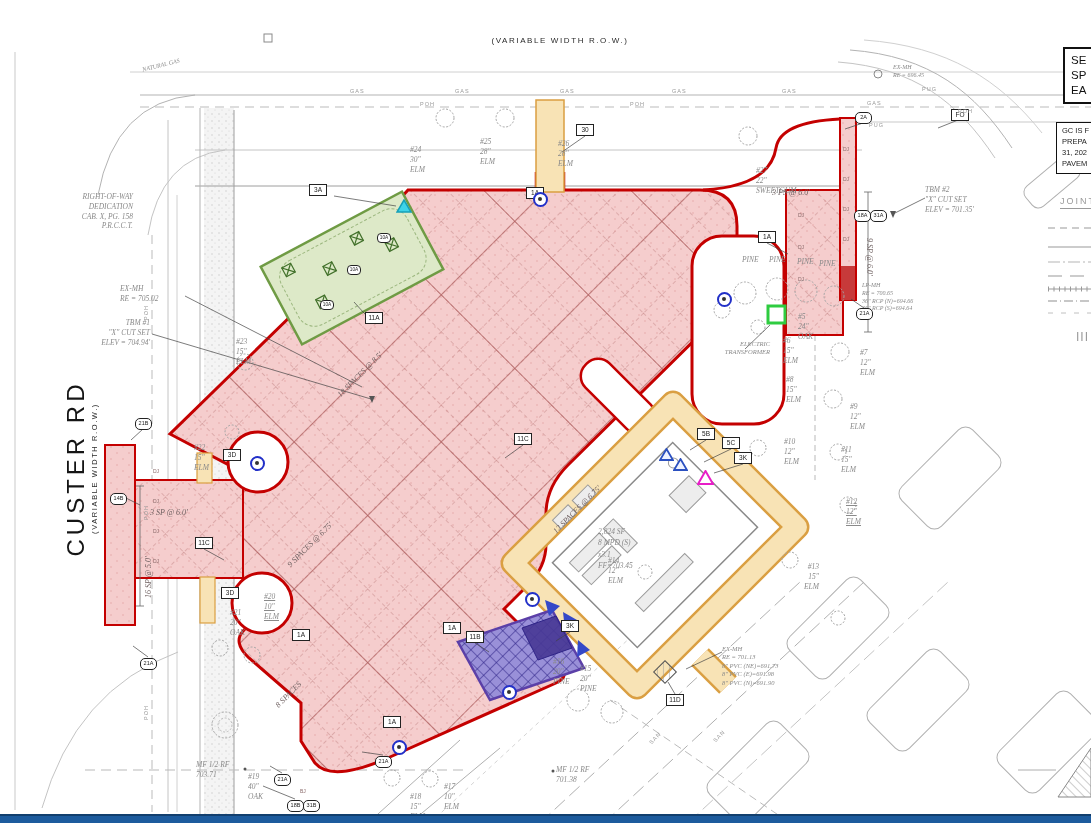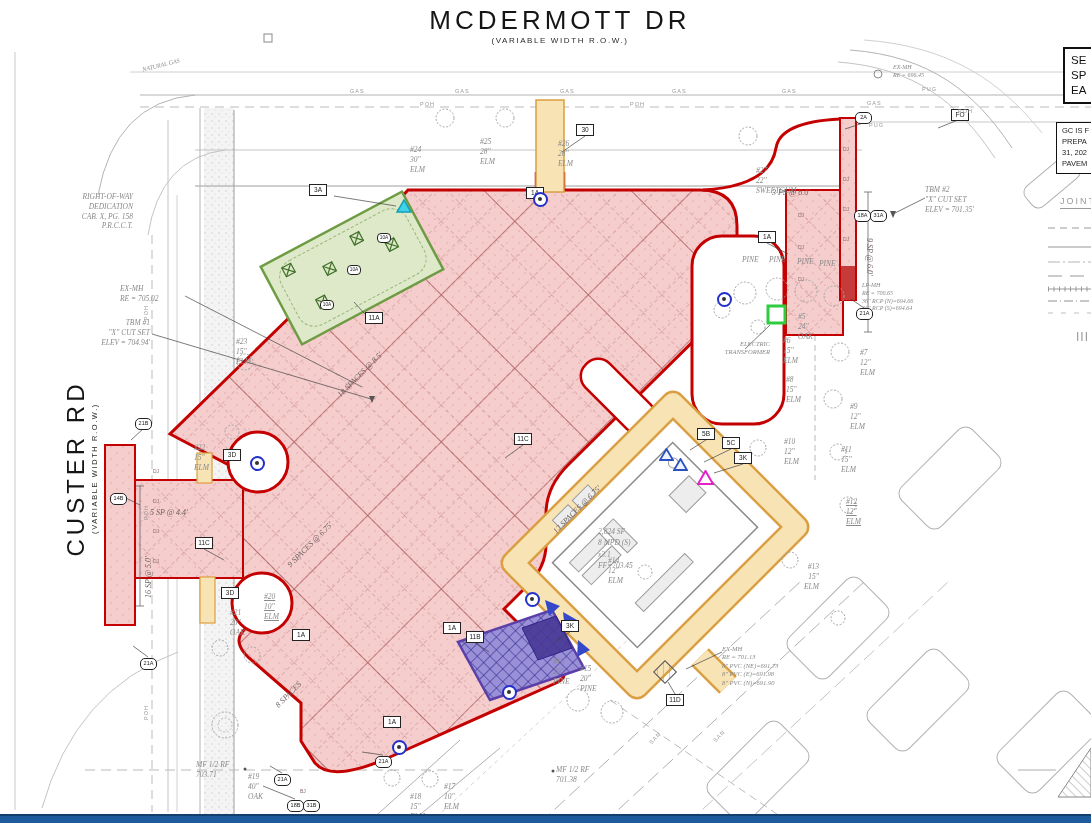--- a/index.html
+++ b/index.html
@@ -284,21 +284,20 @@
     <path d="M1048,276 H1091" stroke="#999" stroke-width="1.2" stroke-dasharray="14 8"></path>
     <path d="M1048,289 H1091" stroke="#999" stroke-width="1"></path>
     <path d="M1048,289 H1091" stroke="#999" stroke-width="5" stroke-dasharray="1 4.5"></path>
     <path d="M1048,301 H1091" stroke="#8f8f8f" stroke-width="1.2" stroke-dasharray="9 3 1 3"></path>
     <path d="M1048,313 H1091" stroke="#c0c0c0" stroke-width="1" stroke-dasharray="5 8"></path>
   </g>
 </svg>
 
 
 
-<div class="abs road-title" style="left:400px;top:5px;width:320px;">MCDERMOTT DR</div>
 <div class="abs road-sub" style="left:400px;top:36px;width:320px;">(VARIABLE WIDTH R.O.W.)</div>
 
 <div class="abs" style="left:-50px;top:450px;width:260px;transform:rotate(-90deg);text-align:center;">
   <div class="road-title" style="font-size:24px;">CUSTER RD</div>
   <div class="road-sub" style="font-size:7.5px;">(VARIABLE WIDTH R.O.W.)</div>
 </div>
 
 
 <div class="panel-box1">SE
 SP
@@ -419,21 +418,21 @@
 22"
 SWEETGUM</div>
 <div class="ann" style="left:742px;top:255px;">PINE</div>
 <div class="ann" style="left:769px;top:255px;">PINE</div>
 <div class="ann" style="left:797px;top:257px;">PINE</div>
 <div class="ann" style="left:819px;top:259px;">PINE</div>
 
 
 <div class="park" style="left:772px;top:188px;">3 PS @ 6.0'</div>
 <div class="park" style="left:874px;top:238px;transform:rotate(90deg);transform-origin:0 0;">9 SP @ 6.0'</div>
-<div class="park" style="left:150px;top:508px;">5 SP @ 4.4'</div>
+<div class="park" style="left:150px;top:508px;">3 SP @ 6.0'</div>
 <div class="park" style="left:144px;top:598px;transform:rotate(-90deg);transform-origin:0 0;">16 SP @ 5.0'</div>
 <div class="park" style="left:330px;top:370px;transform:rotate(-45deg);">18 SPACES @ 8.5'</div>
 <div class="park" style="left:545px;top:505px;transform:rotate(-45deg);">12 SPACES @ 6.75'</div>
 <div class="park" style="left:280px;top:540px;transform:rotate(-45deg);">9 SPACES @ 6.75'</div>
 <div class="park" style="left:272px;top:690px;transform:rotate(-45deg);">8 SPACES</div>
 
 
 <div class="keybox" style="left:576px;top:124px;">30</div>
 <div class="keybox" style="left:309px;top:184px;">3A</div>
 <div class="keybox" style="left:526px;top:187px;">1A</div>

